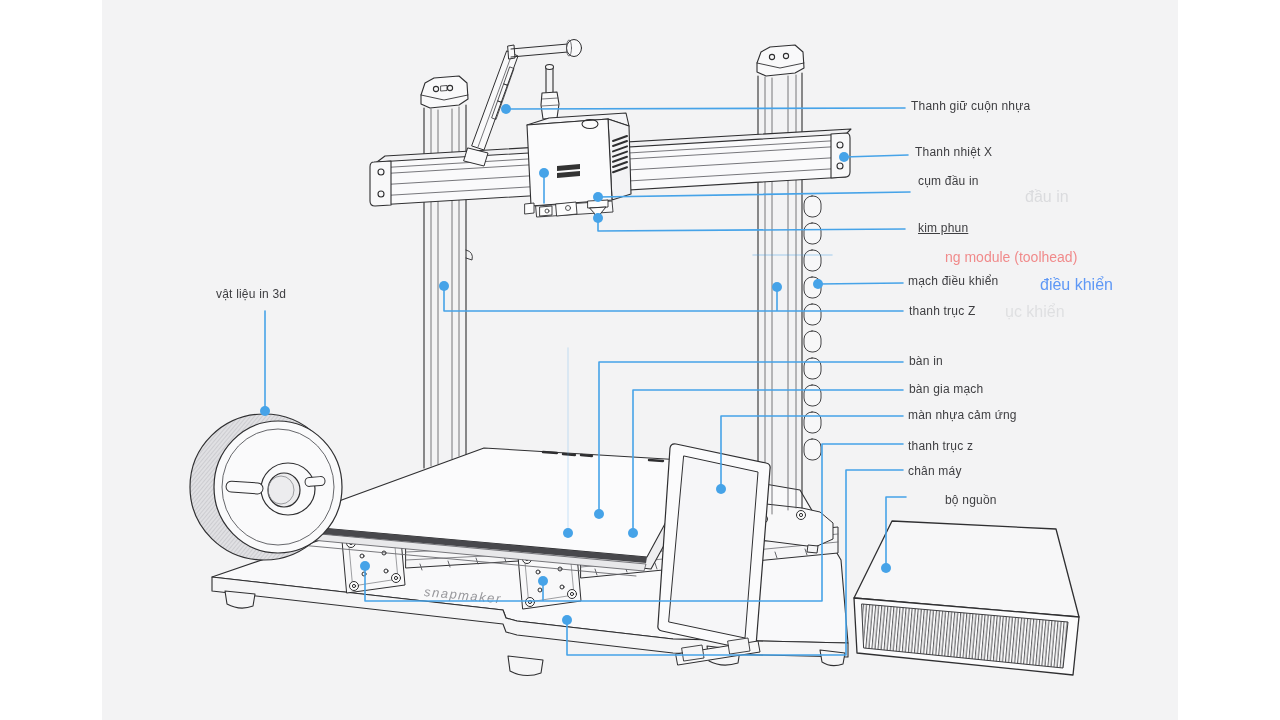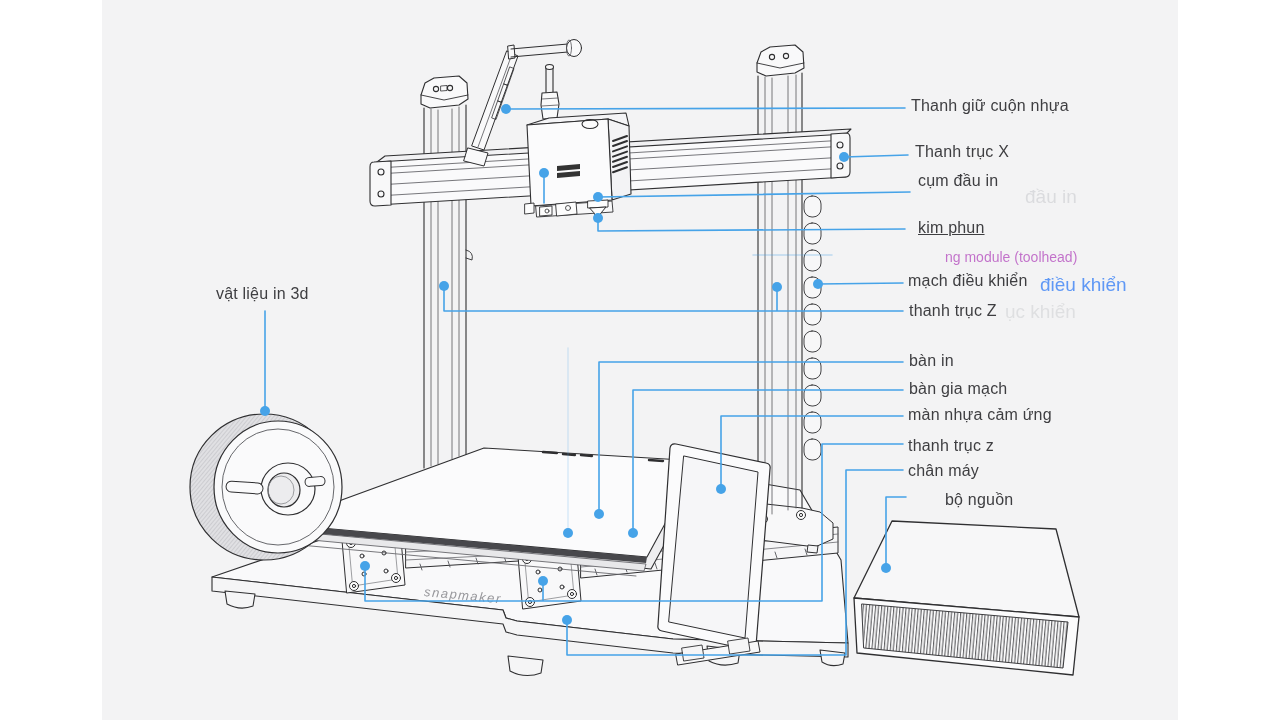--- a/index.html
+++ b/index.html
@@ -3,24 +3,24 @@
 <meta charset="utf-8">
 <style>
   html,body{margin:0;padding:0;background:#ffffff;}
   #stage{position:relative;width:1280px;height:720px;overflow:hidden;
          font-family:"Liberation Sans",sans-serif;background:#ffffff;}
   #canvas-bg{position:absolute;left:102px;top:0;width:1076px;height:720px;background:#f3f3f4;}
   .margin-bar{position:absolute;top:0;height:720px;background:#ffffff;}
   #margin-left{left:0;width:102px;}
   #margin-right{right:0;width:102px;}
   svg{position:absolute;left:0;top:0;}
-  .lbl{position:absolute;font-size:16px;font-weight:500;color:#3e3e41;
+  .lbl{position:absolute;font-size:12px;font-weight:500;color:#3e3e41;
        letter-spacing:.2px;white-space:nowrap;line-height:18px;}
-  .ghost{position:absolute;font-size:19px;font-weight:500;white-space:nowrap;line-height:17px;}
-  #ghost-0{left:945px;top:249px;color:#a21caf;opacity:.6;font-size:14px;}
+  .ghost{position:absolute;font-size:16px;font-weight:500;white-space:nowrap;line-height:17px;}
+  #ghost-0{left:945px;top:249px;color:#ef4444;opacity:.6;font-size:14px;}
   #ghost-1{left:1040px;top:276px;color:#3b82f6;opacity:.8;}
   #ghost-2{left:1025px;top:188px;color:#d5d6d9;opacity:.8;}
   #ghost-3{left:1005px;top:303px;color:#dadbdd;opacity:.8;}
   
   #lbl-0{left:911px;top:97px;}
   #lbl-1{left:915px;top:143px;}
   #lbl-2{left:918px;top:172px;}
   #lbl-3{left:918px;top:219px;text-decoration:underline;}
   #lbl-4{left:908px;top:272px;}
   #lbl-5{left:909px;top:302px;}
@@ -276,21 +276,21 @@
       <circle cx="886" cy="568" r="5"></circle>
     </g>
   </svg>
 
   <span class="ghost" id="ghost-0">ng module (toolhead)</span>
   <span class="ghost" id="ghost-1">điều khiển</span>
   <span class="ghost" id="ghost-2">đầu in</span>
   <span class="ghost" id="ghost-3">ục khiển</span>
 
   <span class="lbl" id="lbl-0">Thanh giữ cuộn nhựa</span>
-  <span class="lbl" id="lbl-1">Thanh trục X</span>
+  <span class="lbl" id="lbl-1">Thanh nhiệt X</span>
   <span class="lbl" id="lbl-2">cụm đầu in</span>
   <span class="lbl" id="lbl-3">kim phun</span>
   <span class="lbl" id="lbl-4">mạch điều khiển</span>
   <span class="lbl" id="lbl-5">thanh trục Z</span>
   <span class="lbl" id="lbl-6">bàn in</span>
   <span class="lbl" id="lbl-7">bàn gia mạch</span>
   <span class="lbl" id="lbl-8">màn nhựa cảm ứng</span>
   <span class="lbl" id="lbl-9">thanh trục z</span>
   <span class="lbl" id="lbl-10">chân máy</span>
   <span class="lbl" id="lbl-11">bộ nguồn</span>

